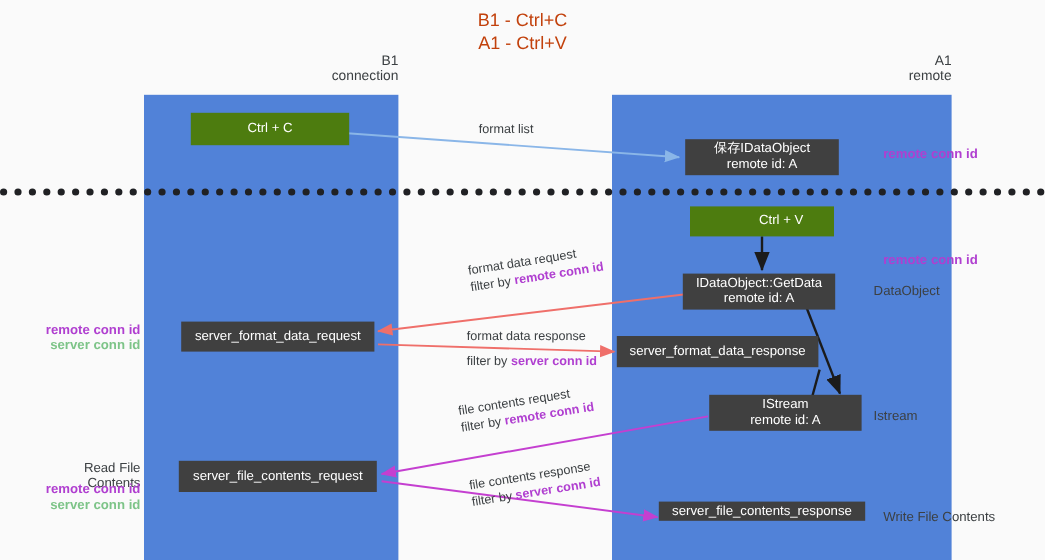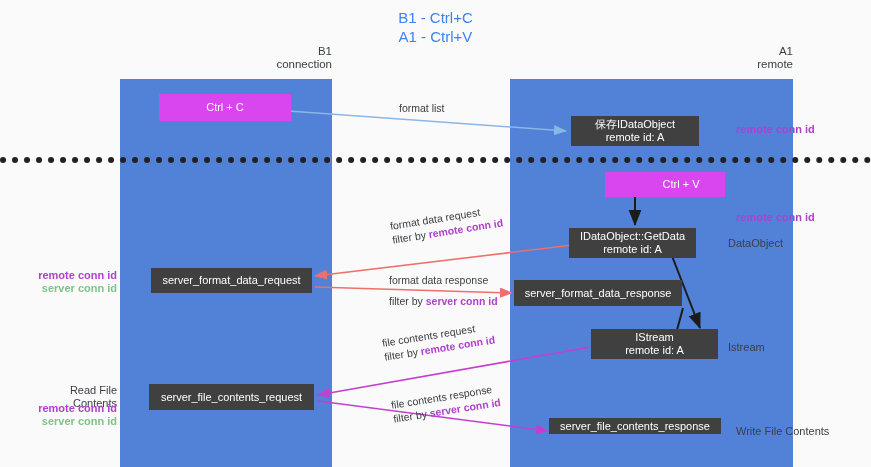--- a/index.html
+++ b/index.html
@@ -25,39 +25,39 @@
     font-size:11.5px;
     line-height:13px;
   }
   .lane-title-b1{left:120px;top:45px;width:212px;}
   .lane-title-a1{left:510px;top:45px;width:283px;}
 
   .diagram-title{
     position:absolute;
     left:0;top:8px;width:871px;
     text-align:center;
-    color:#3b82f6;
+    color:#c2410c;
     font-size:15px;
     line-height:19px;
   }
 
   .box{
     position:absolute;
     box-sizing:border-box;
     display:flex;
     flex-direction:column;
     align-items:center;
     justify-content:center;
     color:#ffffff;
     font-size:11px;
     line-height:13px;
     text-align:center;
     z-index:6;
   }
-  .box.green{background:#d946ef;}
+  .box.green{background:#4d7c0f;}
   .box.orange{background:#404040;}
 
   .divider{
     position:absolute;
     left:0;top:157px;width:871px;height:0;
     border-top:6px dotted #202124;
     z-index:9;
   }
 
   .side-label{
@@ -143,21 +143,21 @@
 
   <div class="box green" style="left:159px;top:94px;width:132px;height:27px;">
     <div>Ctrl + C</div>
   </div>
 
   <div class="box orange" style="left:571px;top:116px;width:128px;height:30px;">
     <div>保存IDataObject</div>
     <div>remote id: A</div>
   </div>
 
-  <div class="box green" style="left:605px;top:172px;width:120px;height:25px;padding-left:32px;">
+  <div class="box green" style="left:575px;top:172px;width:120px;height:25px;padding-left:32px;">
     <div>Ctrl + V</div>
   </div>
 
   <div class="box orange" style="left:569px;top:228px;width:127px;height:30px;">
     <div>IDataObject::GetData</div>
     <div>remote id: A</div>
   </div>
 
   <div class="box orange" style="left:514px;top:280px;width:168px;height:26px;">
     <div>server_format_data_response</div>

